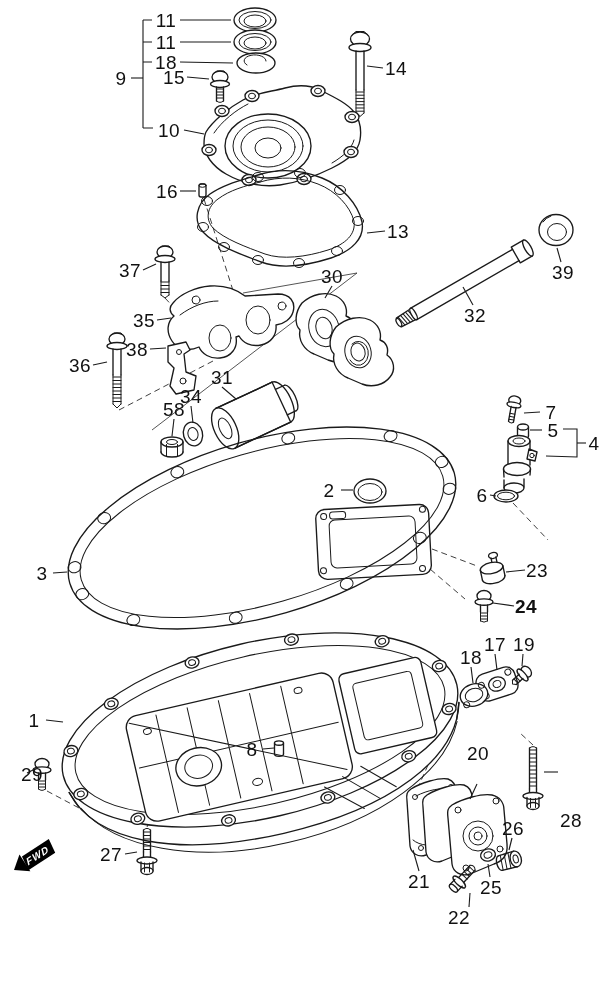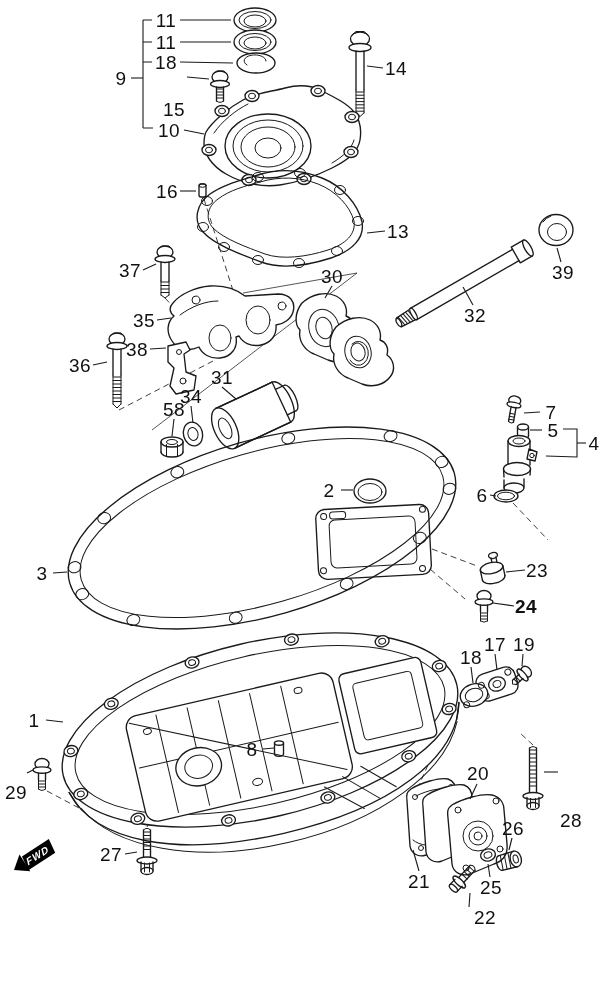--- a/index.html
+++ b/index.html
@@ -479,21 +479,21 @@
         <polyline points="469,907 470,893" class="leader"></polyline>
         <polyline points="125,854 137,852" class="leader"></polyline>
       </g>
 </svg>
 
 <div id="label-layer">
       <span class="callout" style="left: 166px; top: 20px;">11</span>
       <span class="callout" style="left: 166px; top: 42px;">11</span>
       <span class="callout" style="left: 166px; top: 62px;">18</span>
       <span class="callout" style="left: 121px; top: 78px;">9</span>
-      <span class="callout" style="left: 174px; top: 77px; margin-top: 32px;">15</span>
+      <span class="callout" style="left: 174px; top: 77px;">15</span>
       <span class="callout" style="left: 169px; top: 130px;">10</span>
       <span class="callout" style="left: 396px; top: 68px;">14</span>
       <span class="callout" style="left: 167px; top: 191px;">16</span>
       <span class="callout" style="left: 398px; top: 231px;">13</span>
       <span class="callout" style="left: 130px; top: 270px;">37</span>
       <span class="callout" style="left: 332px; top: 276px;">30</span>
       <span class="callout" style="left: 144px; top: 320px;">35</span>
       <span class="callout" style="left: 137px; top: 349px;">38</span>
       <span class="callout" style="left: 80px; top: 365px;">36</span>
       <span class="callout" style="left: 222px; top: 377px;">31</span>
@@ -507,27 +507,27 @@
       <span class="callout" style="left: 482px; top: 495px;">6</span>
       <span class="callout" style="left: 329px; top: 490px;">2</span>
       <span class="callout" style="left: 42px; top: 573px;">3</span>
       <span class="callout" style="left: 537px; top: 570px;">23</span>
       <span class="callout" style="left: 526px; top: 606px; font-weight: bold;">24</span>
       <span class="callout" style="left: 495px; top: 644px;">17</span>
       <span class="callout" style="left: 471px; top: 657px;">18</span>
       <span class="callout" style="left: 524px; top: 644px;">19</span>
       <span class="callout" style="left: 34px; top: 720px;">1</span>
       <span class="callout" style="left: 252px; top: 749px;">8</span>
-      <span class="callout" style="left: 16px; top: 774px; margin-top: 18px;">29</span>
+      <span class="callout" style="left: 32px; top: 774px;">29</span>
       <span class="callout" style="left: 571px; top: 772px; margin-top: 48px;">28</span>
-      <span class="callout" style="left: 478px; top: 773px; text-align: right;">20</span>
+      <span class="callout" style="left: 478px; top: 753px; text-align: right;">20</span>
       <span class="callout" style="left: 513px; top: 828px;">26</span>
       <span class="callout" style="left: 419px; top: 881px;">21</span>
       <span class="callout" style="left: 491px; top: 887px;">25</span>
-      <span class="callout" style="left: 485px; top: 917px; text-align: right;">22</span>
+      <span class="callout" style="left: 459px; top: 917px; text-align: right;">22</span>
       <span class="callout" style="left: 111px; top: 854px;">27</span>
     </div>
 
 <div class="fwd">
   <span class="fwd-head"></span>
   <span class="fwd-tail">FWD</span>
 </div>
 
 </div>
 

